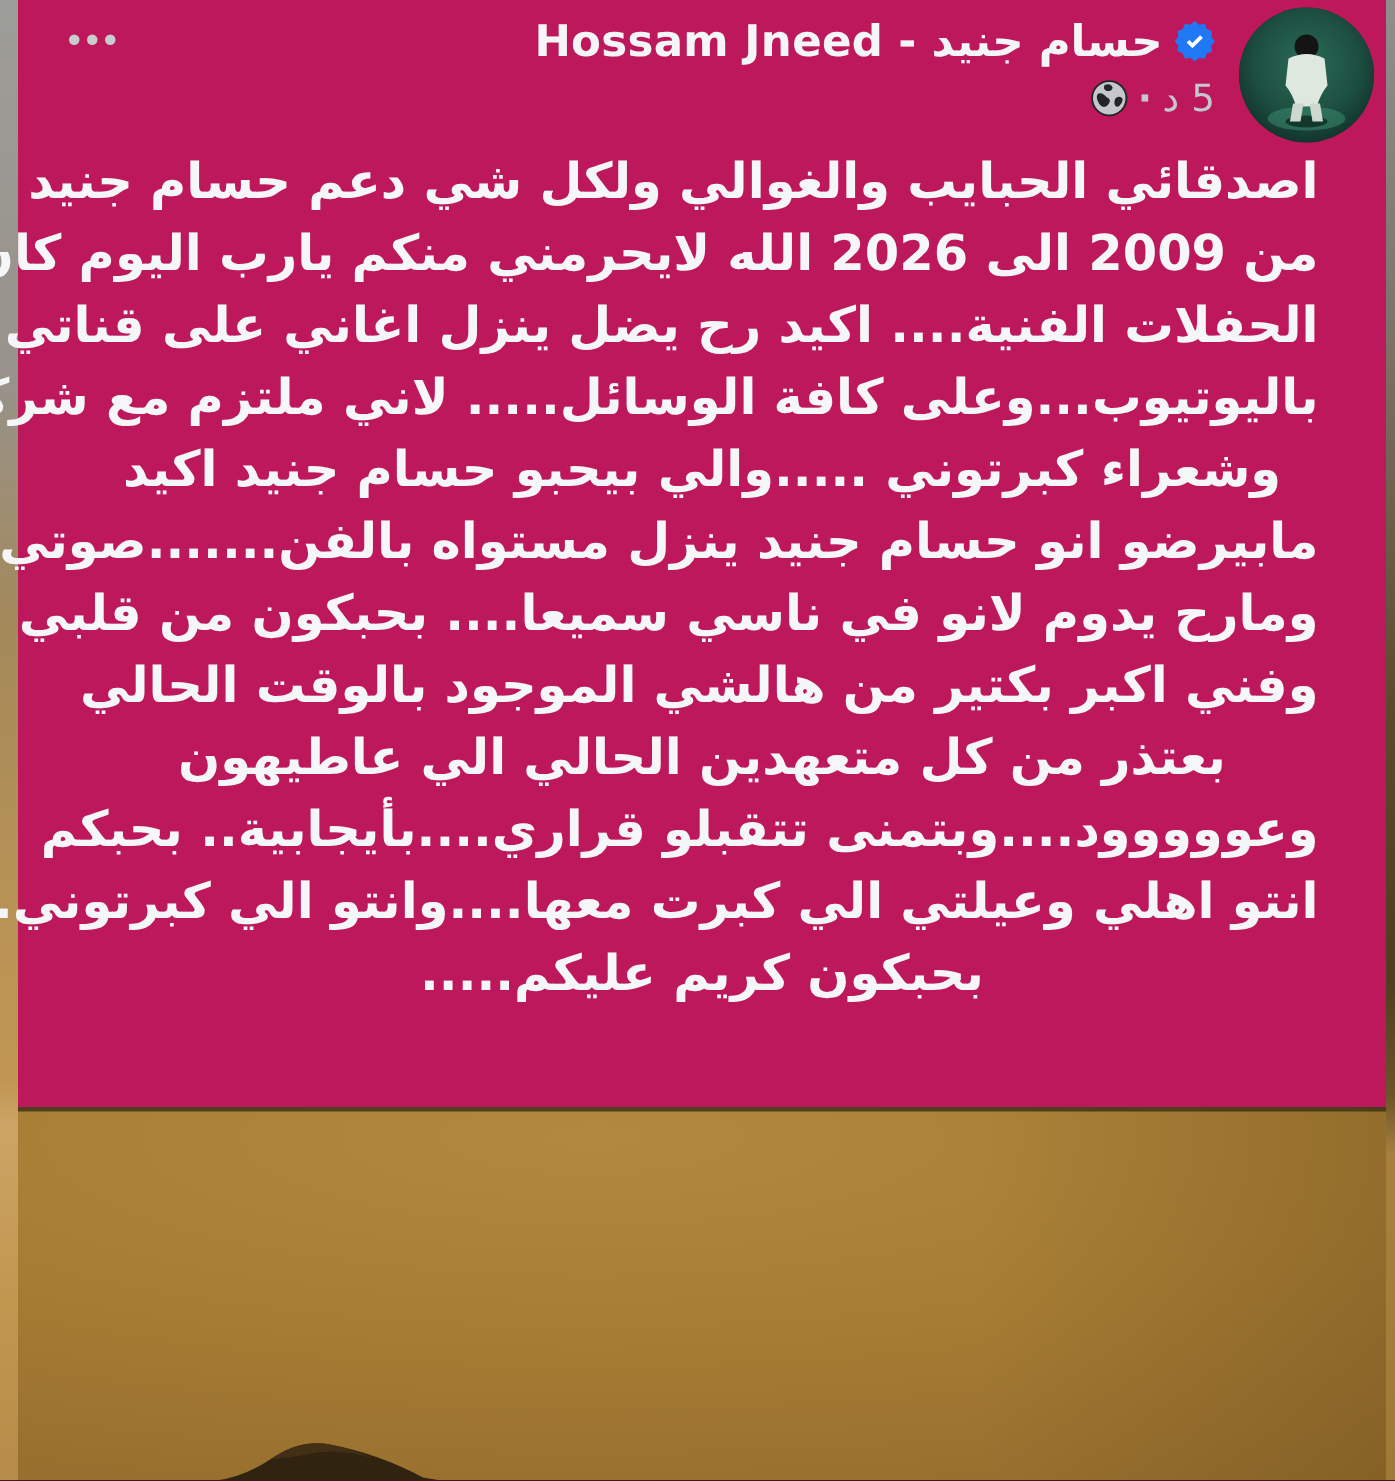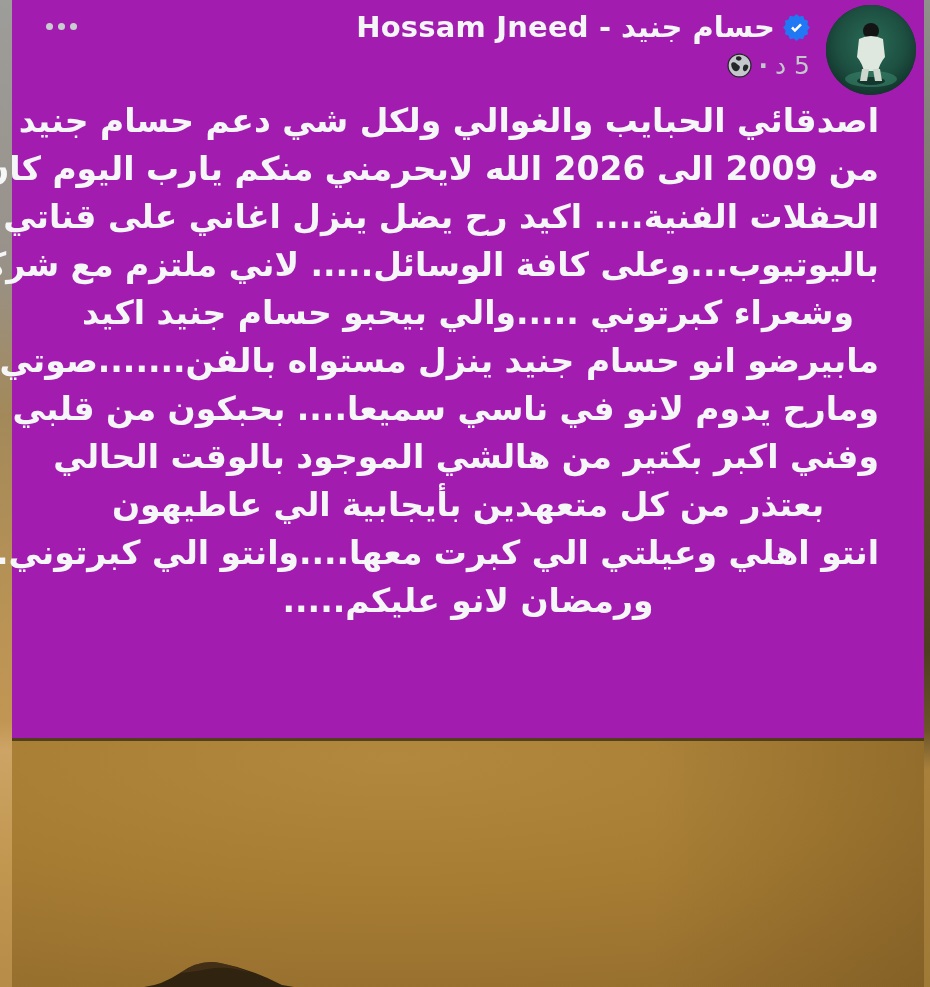--- a/index.html
+++ b/index.html
@@ -15,21 +15,21 @@
       #b99355 62%,#c19654 73%,#cda465 76%,#c1964f 88%,#b78c49 100%);
   }
   .strip-right{
     right:0;width:6px;
     background:linear-gradient(180deg,#8f8f8d 0%,#7a7164 24%,#5a4a2c 48%,
       #4e3d1f 66%,#6b5428 74%,#a8803c 78%,#9f7a36 100%);
   }
   
   .post{
     position:absolute;left:12px;top:0;width:912px;height:738px;
-    background:#a21caf;color:#f2f3f5;
+    background:#be185d;color:#f2f3f5;
   }
   .post-header{position:absolute;left:0;top:0;width:100%;height:100px;}
   .options-btn{
     position:absolute;left:34px;top:14px;width:52px;height:24px;
     display:flex;align-items:center;gap:5px;cursor:pointer;background:none;border:none;padding:0;
   }
   .options-btn .dot{width:7px;height:7px;border-radius:50%;background:#c9cccf;display:block;}
   .avatar{
     position:absolute;right:8px;top:5px;width:90px;height:90px;border-radius:50%;
     overflow:hidden;cursor:pointer;background:#11332b;
@@ -128,23 +128,24 @@
 
     <div class="post-body">
       <div class="line">اصدقائي الحبايب والغوالي ولكل شي دعم حسام جنيد</div>
       <div class="line">من 2009 الى 2026 الله لايحرمني منكم يارب اليوم كان</div>
       <div class="line">الحفلات الفنية.... اكيد رح يضل ينزل اغاني على قناتي</div>
       <div class="line">باليوتيوب...وعلى كافة الوسائل..... لاني ملتزم مع شركة</div>
       <div class="line">وشعراء كبرتوني .....والي بيحبو حسام جنيد اكيد</div>
       <div class="line">مابيرضو انو حسام جنيد ينزل مستواه بالفن.......صوتي</div>
       <div class="line">ومارح يدوم لانو في ناسي سميعا.... بحبكون من قلبي</div>
       <div class="line">وفني اكبر بكتير من هالشي الموجود بالوقت الحالي</div>
-      <div class="line">بعتذر من كل متعهدين بأيجابية الي عاطيهون</div>
+      <div class="line">بعتذر من كل متعهدين الحالي الي عاطيهون</div>
+      <div class="line">وعووووود....وبتمنى تتقبلو قراري....بأيجابية.. بحبكم</div>
       <div class="line">انتو اهلي وعيلتي الي كبرت معها....وانتو الي كبرتوني....</div>
-      <div class="line">ورمضان لانو عليكم.....</div>
+      <div class="line">بحبكون كريم عليكم.....</div>
     </div>
   </div>
 
   <div class="photo">
     <div class="topline"></div>
     <svg class="hair" viewBox="0 0 180 26" preserveAspectRatio="none">
       <path d="M12 26 Q30 24 48 12 Q68 -2 88 2 Q120 8 150 24 L162 26 Z" fill="#30230f"></path>
       <path d="M48 12 Q68 -2 88 2 Q104 5 118 12 Q96 4 76 8 Q60 11 48 12 Z" fill="#4a3418" opacity="0.7"></path>
     </svg>
   </div>

